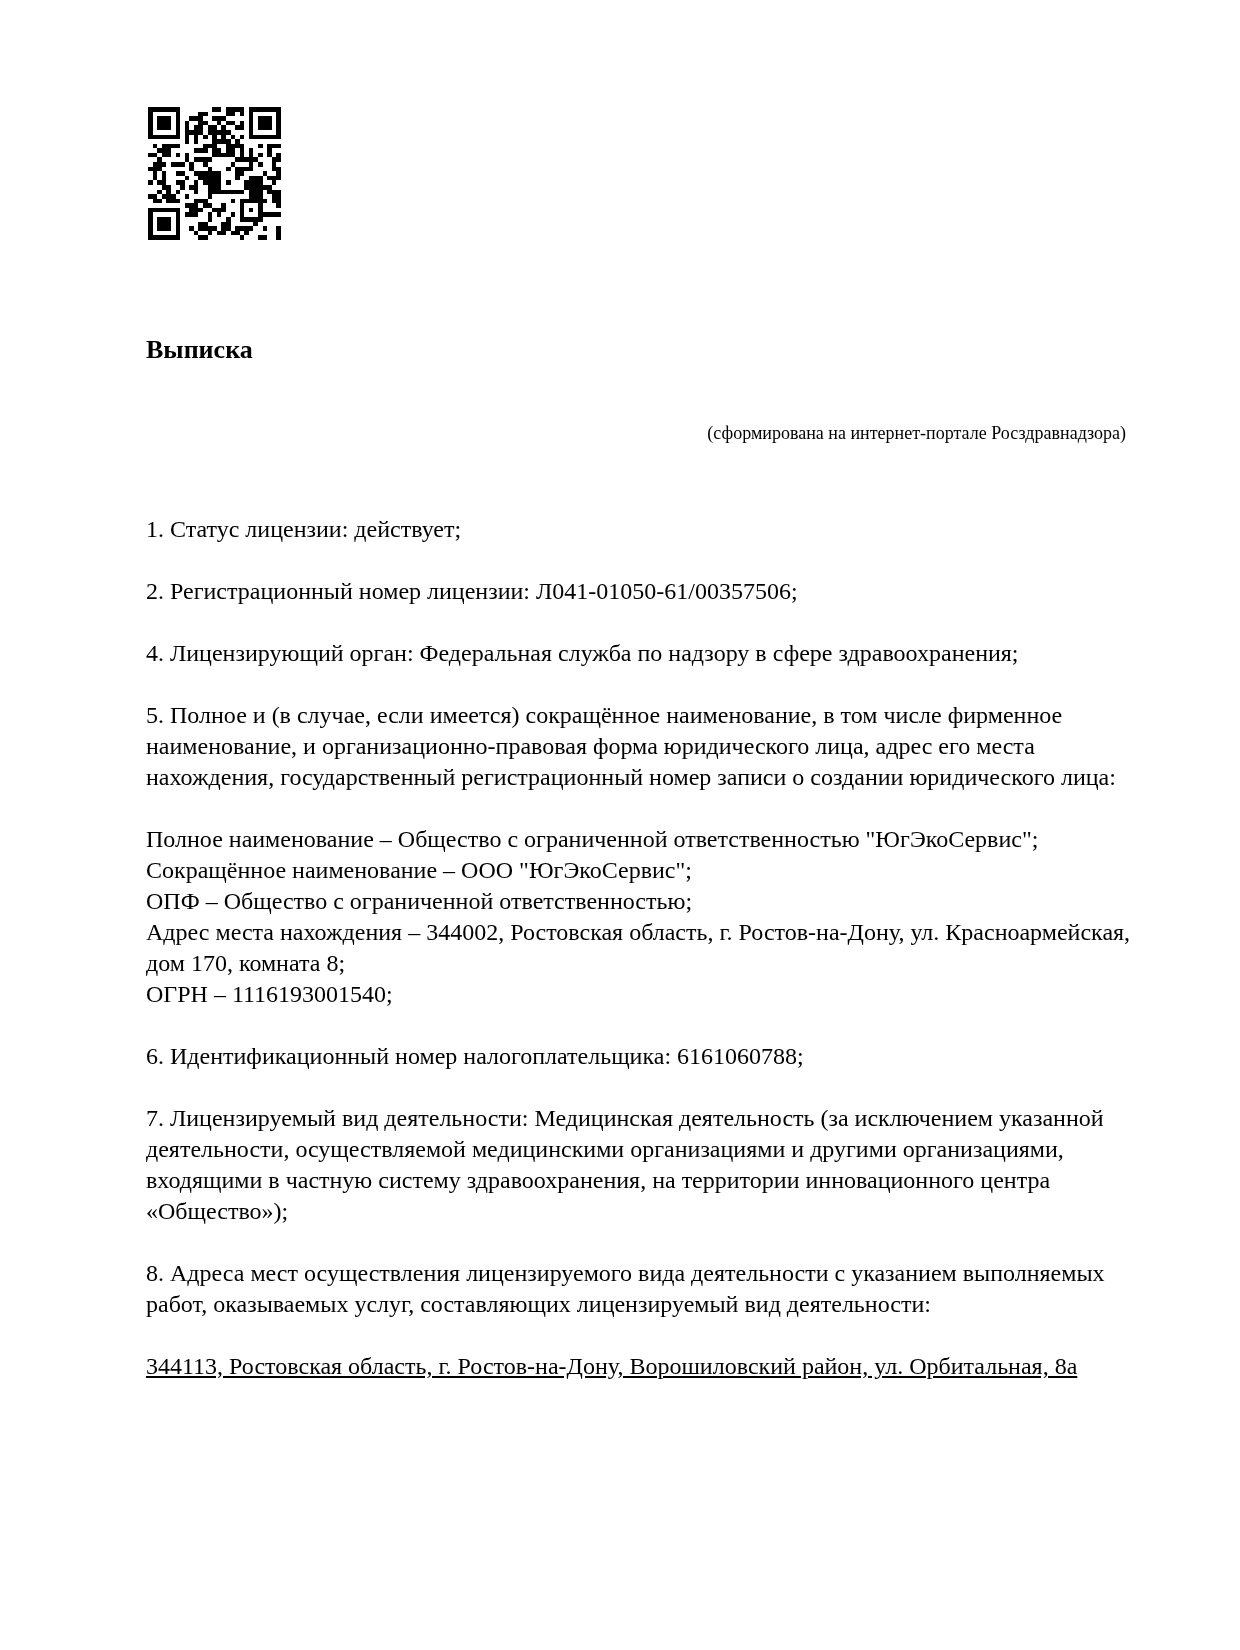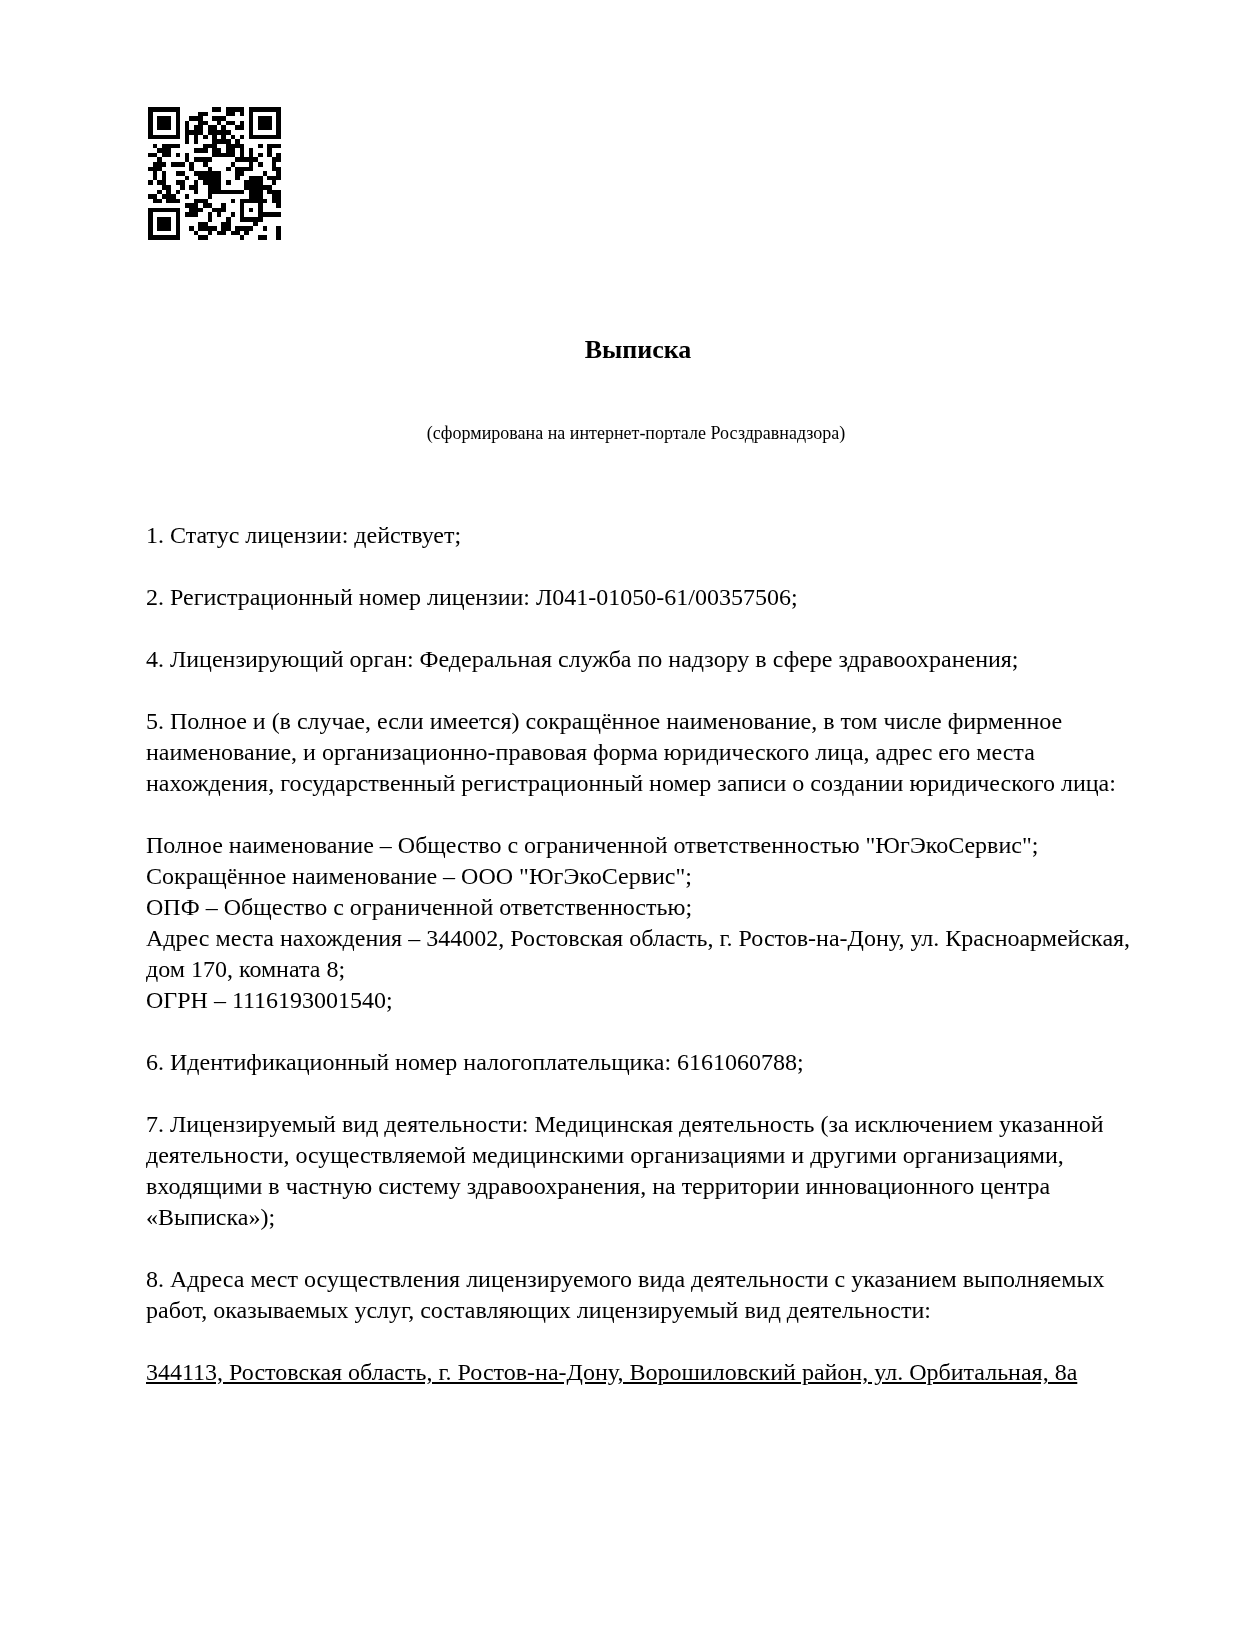--- a/index.html
+++ b/index.html
@@ -23,44 +23,43 @@
     top: 107px;
     width: 133px;
     height: 133px;
   }
   .qr svg { display: block; width: 133px; height: 133px; }
   .title-block {
     position: absolute;
     left: 146px;
     top: 332px;
     width: 984px;
-    text-align: center;
     font-size: 26px;
     line-height: 35px;
     font-weight: bold;
   }
   .note-block {
     position: absolute;
     left: 146px;
     top: 421px;
     width: 980px;
-    text-align: center;
+    text-align: right;
     font-size: 18px;
     line-height: 24px;
   }
   .doc-body {
     position: absolute;
     left: 146px;
     top: 514px;
     width: 984px;
     font-size: 24px;
     line-height: 31px;
     text-align: left;
   }
-  .para { margin: 6px 0 31px 0; }
+  .para { margin: 0 0 31px 0; }
   .para:last-child { margin-bottom: 0; text-decoration: underline; }
   .line { white-space: nowrap; }
 </style>
 </head>
 <body>
 
 <div class="page">
 
   <div class="qr">
     <svg id="qr-svg" viewBox="0 0 29 29" shape-rendering="crispEdges" xmlns="http://www.w3.org/2000/svg">
@@ -508,21 +507,21 @@
         <div class="line">дом 170, комната 8;</div>
         <div class="line">ОГРН – 1116193001540;</div>
       </div>
       <div class="para">
         <div class="line">6. Идентификационный номер налогоплательщика: 6161060788;</div>
       </div>
       <div class="para">
         <div class="line">7. Лицензируемый вид деятельности: Медицинская деятельность (за исключением указанной</div>
         <div class="line">деятельности, осуществляемой медицинскими организациями и другими организациями,</div>
         <div class="line">входящими в частную систему здравоохранения, на территории инновационного центра</div>
-        <div class="line">«Выписка»);</div>
+        <div class="line">«Общество»);</div>
       </div>
       <div class="para">
         <div class="line">8. Адреса мест осуществления лицензируемого вида деятельности с указанием выполняемых</div>
         <div class="line">работ, оказываемых услуг, составляющих лицензируемый вид деятельности:</div>
       </div>
       <div class="para">
         <div class="line">344113, Ростовская область, г. Ростов-на-Дону, Ворошиловский район, ул. Орбитальная, 8а</div>
       </div>
     </div>
 

